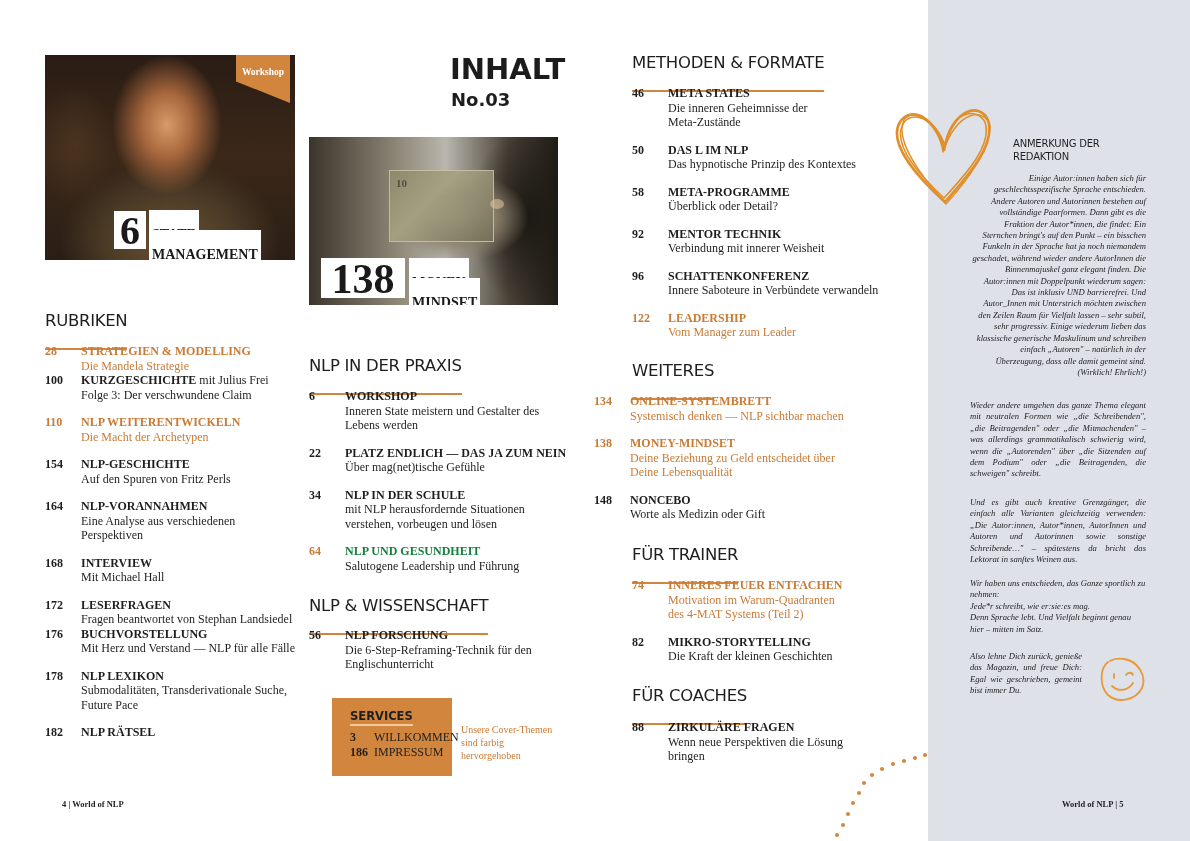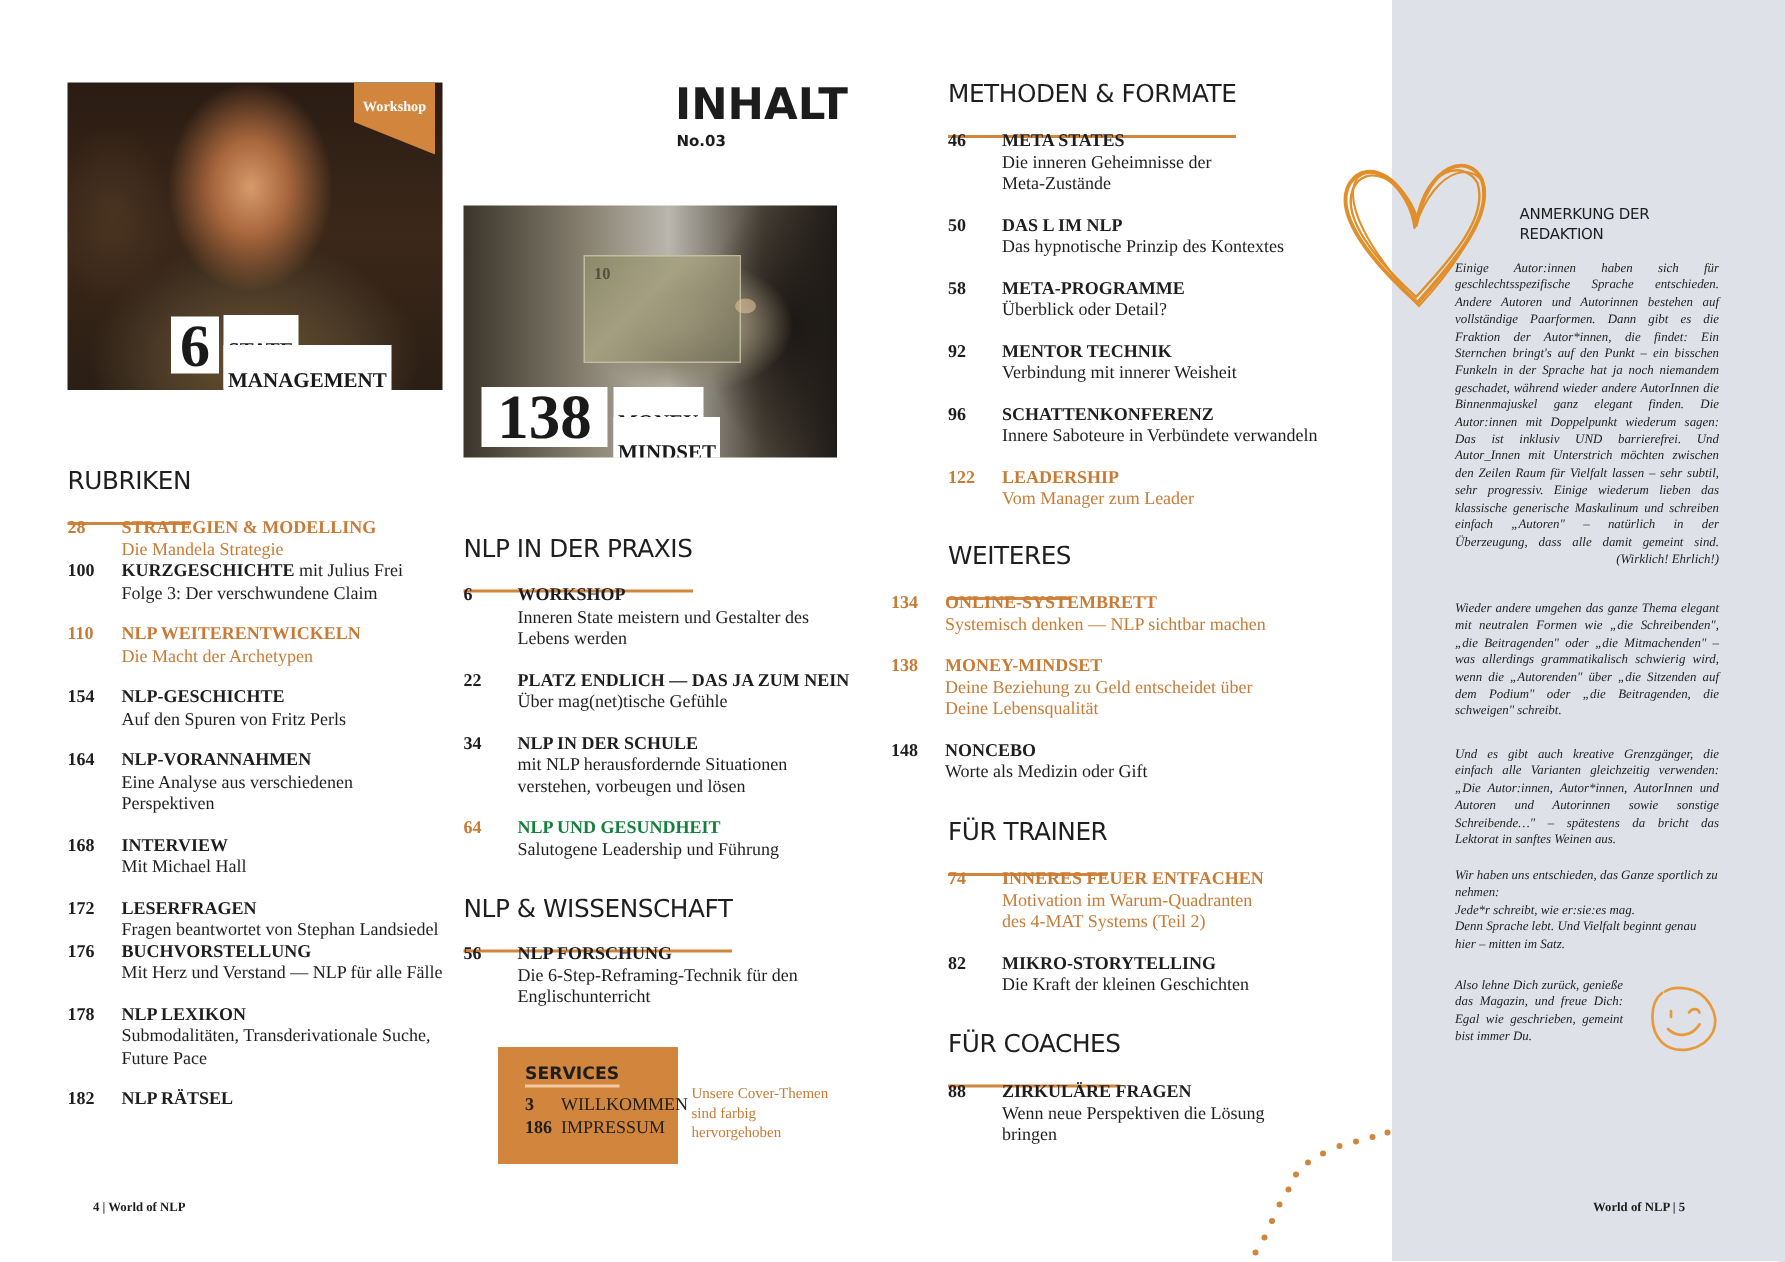--- a/index.html
+++ b/index.html
@@ -34,21 +34,21 @@
   .cover-lbl { position: absolute; background: #fff; color: #1a1a1a; font-weight: bold; font-family: "Liberation Serif", serif; font-size: 14px; line-height: 17px; padding: 16px 3px; white-space: nowrap; }
   .c1-num { left: 69px; top: 156px; width: 32px; height: 38px; font-size: 40px; padding-top: 0; }
   .c1-l1 { left: 104px; top: 155px; }
   .c1-l2 { left: 104px; top: 175px; }
   .c2-num { left: 12px; top: 121px; width: 84px; height: 40px; font-size: 42px; }
   .c2-l1 { left: 100px; top: 121px; }
   .c2-l2 { left: 100px; top: 141px; }
 
   
   .inhalt { position: absolute; left: 450px; top: 52px; font-family: "DejaVu Sans", sans-serif; font-weight: bold; font-size: 29px; letter-spacing: 0px; color: #1c1c1c; }
-  .issue { position: absolute; left: 451px; top: 89px; font-family: "DejaVu Sans", sans-serif; font-weight: bold; font-size: 10px; color: #1c1c1c; }
+  .issue { position: absolute; left: 451px; top: 89px; font-family: "DejaVu Sans", sans-serif; font-weight: bold; font-size: 18px; color: #1c1c1c; }
 
   
   .sec-title { position: absolute; font-family: "DejaVu Sans", sans-serif; font-size: 16.5px; color: #1e1e1e; padding-bottom: 18px; border-bottom: 2.5px solid #d2863d; line-height: 19px; white-space: nowrap; letter-spacing: -0.3px; }
 
   .entries { position: absolute; }
   .entry { position: relative; padding-left: 36px; font-size: 12px; line-height: 14.5px; }
   .entry .pg { position: absolute; left: 0; top: 0; font-weight: bold; }
   .entry .ttl { font-weight: bold; display: block; }
   .entry .ttl .extra { font-weight: normal; }
   .entry .sub { display: block; }
@@ -61,21 +61,21 @@
   .svc .spg { font-weight: bold; display: inline-block; width: 24px; }
   .cover-note { position: absolute; left: 461px; top: 723px; font-size: 10px; line-height: 13px; color: #c97b36; width: 100px; }
 
   
   .foot-left { position: absolute; left: 62px; top: 799px; font-size: 8.5px; font-weight: bold; color: #1e1e1e; }
   .foot-right { position: absolute; left: 1062px; top: 799px; font-size: 8.5px; font-weight: bold; color: #1e1e1e; }
 
   
   .note-title { position: absolute; left: 1013px; top: 138px; font-family: "DejaVu Sans", sans-serif; font-size: 10px; line-height: 12.5px; color: #1e1e1e; width: 120px; letter-spacing: -0.2px; }
   .note { position: absolute; left: 970px; width: 176px; font-style: italic; font-size: 8.6px; line-height: 11.4px; text-align: justify; color: #1e1e1e; }
-  .note.right { text-align-last: right; font-style: italic; }
+  .note.right { text-align: right; text-align-last: right; font-style: italic; }
   .n1 { top: 173px; }
   .n2 { top: 400px; }
   .n3 { top: 497px; }
   .n4 { top: 578px; text-align: left; }
   .n5 { top: 651px; width: 112px; }
 
   .deco { position: absolute; }
 </style>
 </head>
 <body>

